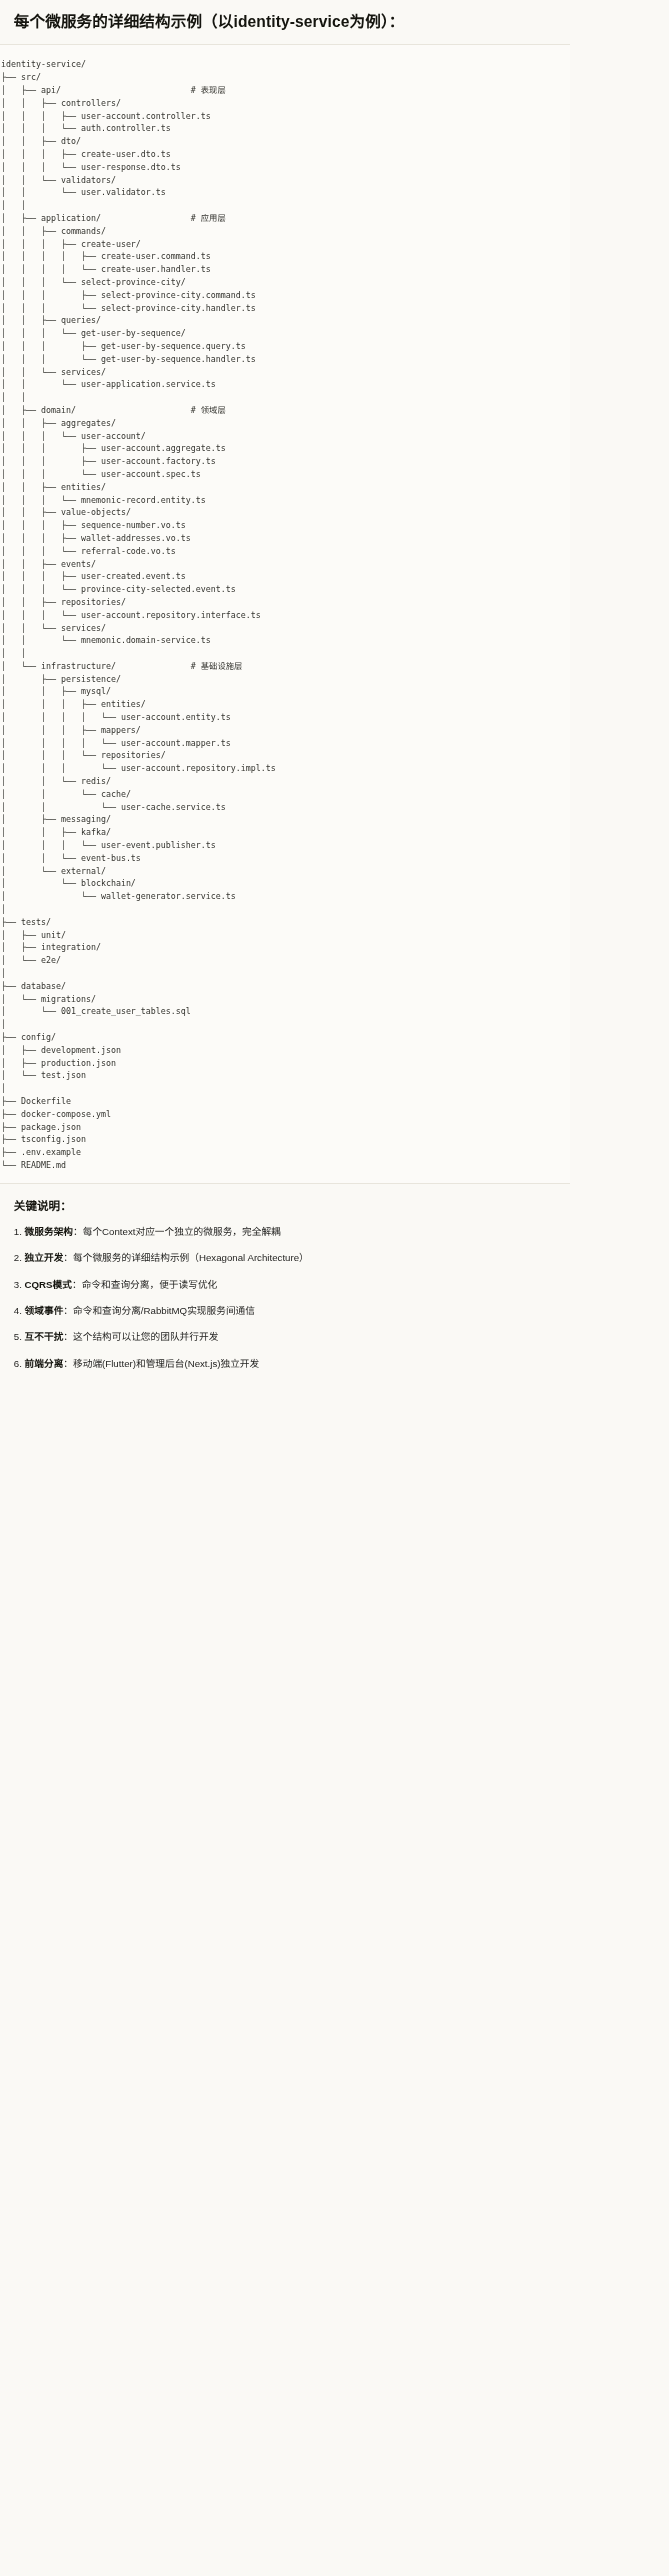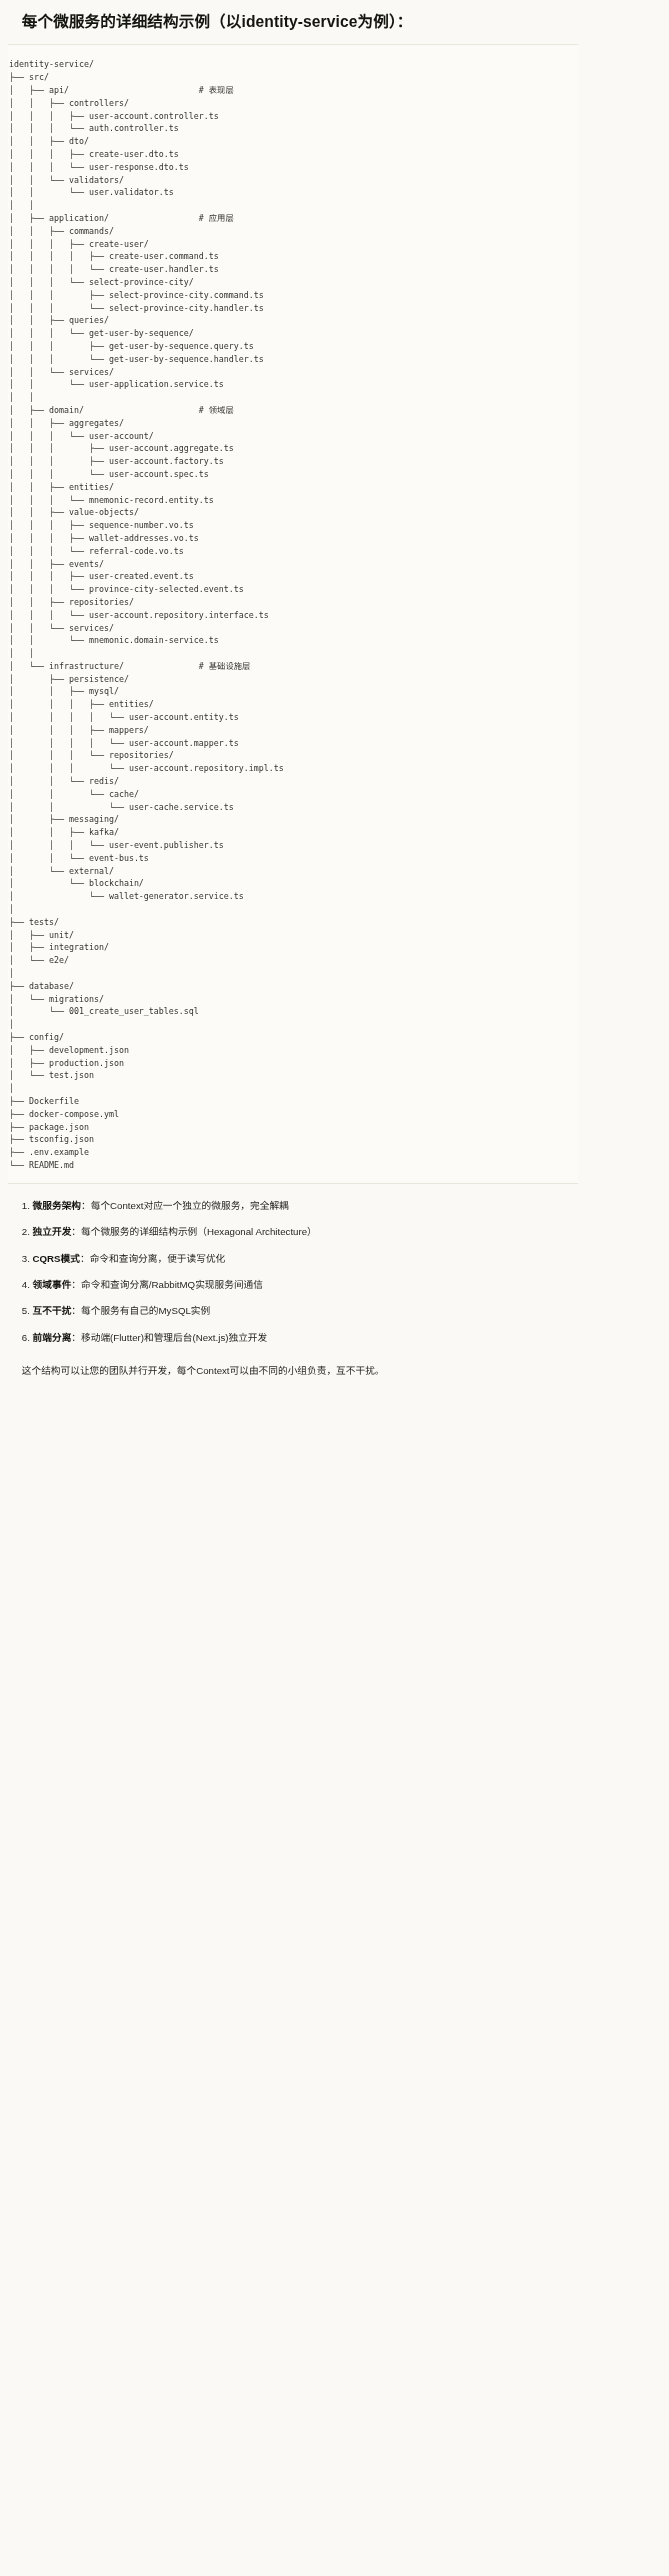--- a/index.html
+++ b/index.html
@@ -12,21 +12,20 @@
     width: 669px;
     font-family: "Liberation Sans", "DejaVu Sans", sans-serif;
     color: #1f1f1d;
     -webkit-font-smoothing: antialiased;
   }
   .page {
     width: 570px;
     box-sizing: border-box;
     background: #faf9f5;
     padding: 0;
-    margin-left: 8px;
   }
 
   
   .doc-heading {
     font-size: 15.6px;
     font-weight: 700;
     line-height: 1.35;
     letter-spacing: 0.1px;
     padding: 11.3px 13.8px 11.3px 13.8px;
     margin: 0;
@@ -185,26 +184,26 @@
 │
 ├── Dockerfile
 ├── docker-compose.yml
 ├── package.json
 ├── tsconfig.json
 ├── .env.example
 └── README.md</pre>
   </div>
 
   <div class="keypoints">
+    <div class="kp-title">关键说明：</div>
     <ol class="kp-list">
       <li><span class="kp-term">微服务架构</span><span>：每个Context对应一个独立的微服务，完全解耦</span></li>
       <li><span class="kp-term">独立开发</span><span>：每个微服务的详细结构示例（Hexagonal Architecture）</span></li>
       <li><span class="kp-term">CQRS模式</span><span>：命令和查询分离，便于读写优化</span></li>
       <li><span class="kp-term">领域事件</span><span>：命令和查询分离/RabbitMQ实现服务间通信</span></li>
-      <li><span class="kp-term">互不干扰</span><span>：每个服务有自己的MySQL实例</span></li>
+      <li><span class="kp-term">互不干扰</span><span>：这个结构可以让您的团队并行开发</span></li>
       <li><span class="kp-term">前端分离</span><span>：移动端(Flutter)和管理后台(Next.js)独立开发</span></li>
     </ol>
   </div>
 
-  <p class="kp-footer">这个结构可以让您的团队并行开发，每个Context可以由不同的小组负责，互不干扰。</p>
 
 </div>
 
 
 </body></html>

